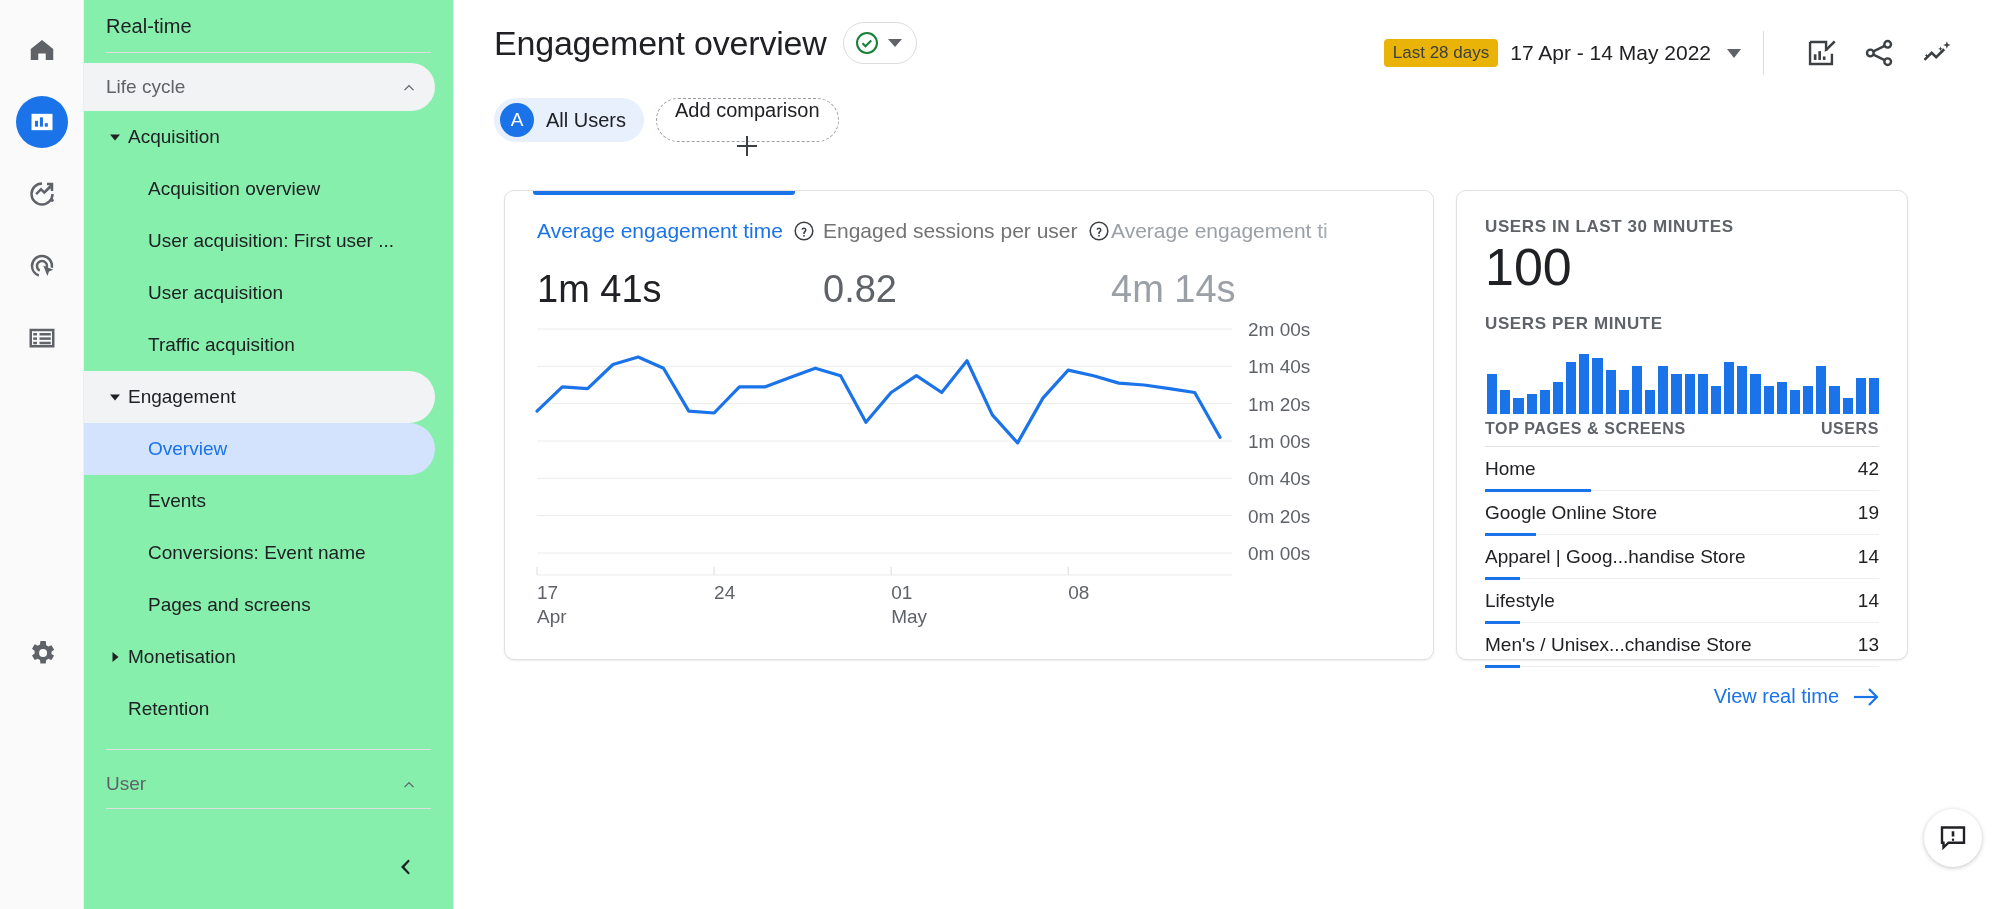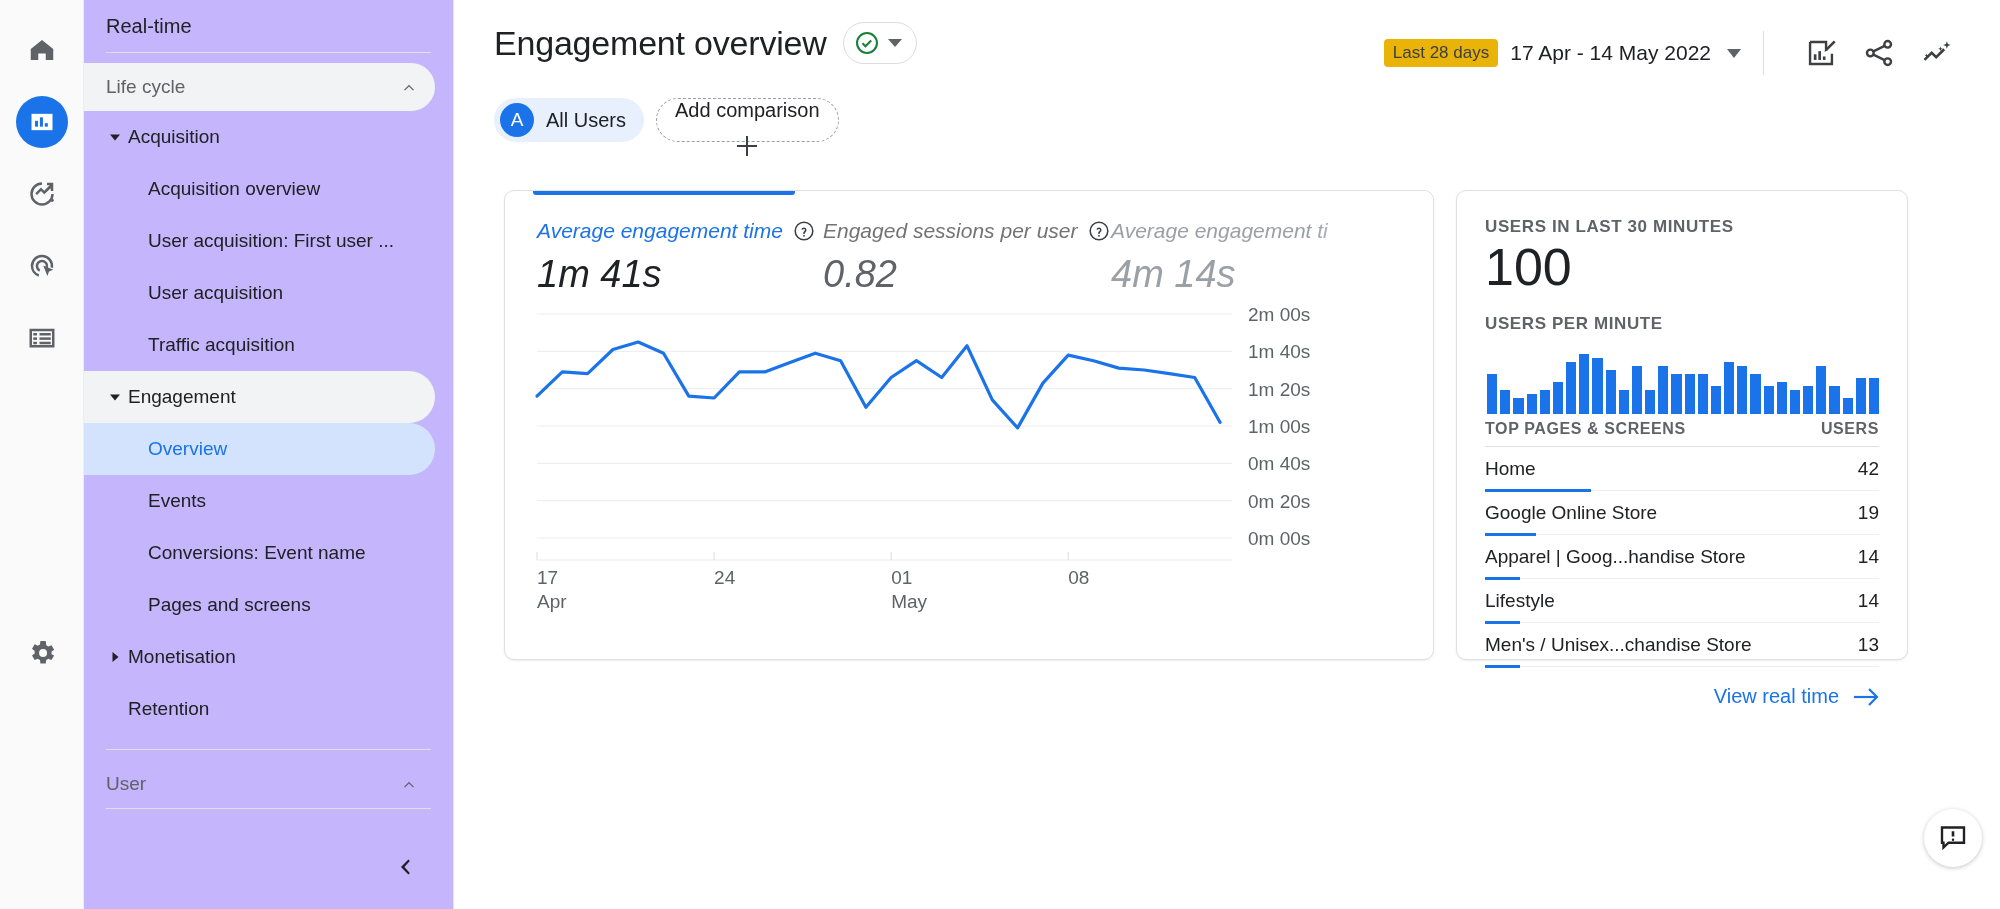--- a/index.html
+++ b/index.html
@@ -27,21 +27,21 @@
   }
   .rail-btn svg { display:block; }
   .rail-btn.active { background: #1a73e8; }
   .rail-btn.active svg { fill: #ffffff; }
   .rail-btn svg { fill: #5f6368; }
   .rail-gear { position: absolute; bottom: 210px; }
 
   
   .nav {
     width: 370px; flex: 0 0 370px; height: 909px;
-    background: #c4b5fd;
+    background: #86efac;
     border-right: 1px solid #e4e7ea;
     padding-top: 0px;
     position: relative;
   }
   .nav-realtime {
     font-size: 20px; color: #202124; padding: 8px 0 0 22px;
     height: 44px; display:flex; align-items:center; cursor:pointer;
   }
   .nav-sep { height:1px; background:#e0e0e0; margin: 8px 22px 10px 22px; }
   .nav-group {
@@ -135,30 +135,30 @@
     background:#fff; border:1px solid #e0e0e0; border-radius:10px;
     box-shadow: 0 1px 2px rgba(60,64,67,.1);
   }
   .card-chart { width: 930px; height: 470px; position:relative; overflow:hidden; }
   .tab-indicator {
     position:absolute; top:-1px; left:28px; width:262px; height:5px;
     background:#1a73e8; border-radius:0 0 3px 3px;
   }
 
   .metrics { display:flex; padding: 28px 0 0 32px; position:relative; }
-  .metric { padding-right: 0; font-style: italic; }
+  .metric { padding-right: 0; }
   .metric.m1 { width: 286px; }
   .metric.m2 { width: 288px; }
   .metric.m3 { width: 300px; }
   .metric-head { display:flex; align-items:center; gap:10px; }
   .metric-label { font-size:21px; color:#737373; white-space:nowrap; }
   .metric.m1 .metric-label { color:#1a73e8; }
   .metric.m3 .metric-label { color:#9aa0a6; }
   .qmark { width:22px;height:22px; flex:0 0 22px; }
-  .metric-value { font-size:38px; color:#202124; font-weight:400; margin-top:10px; }
+  .metric-value { font-size:38px; color:#202124; font-weight:400; margin-top:25px; }
   .metric.m2 .metric-value { color:#5f6368; }
   .metric.m3 .metric-value { color:#9aa0a6; }
   .metric-fade {
     position:absolute; right:0; top:0; width:120px; height:110px;
     background: linear-gradient(to right, rgba(255,255,255,0), #ffffff 72%);
     pointer-events:none;
   }
 
   .plot { position:relative; width:930px; height:320px; }
   .plot svg { display:block; }

